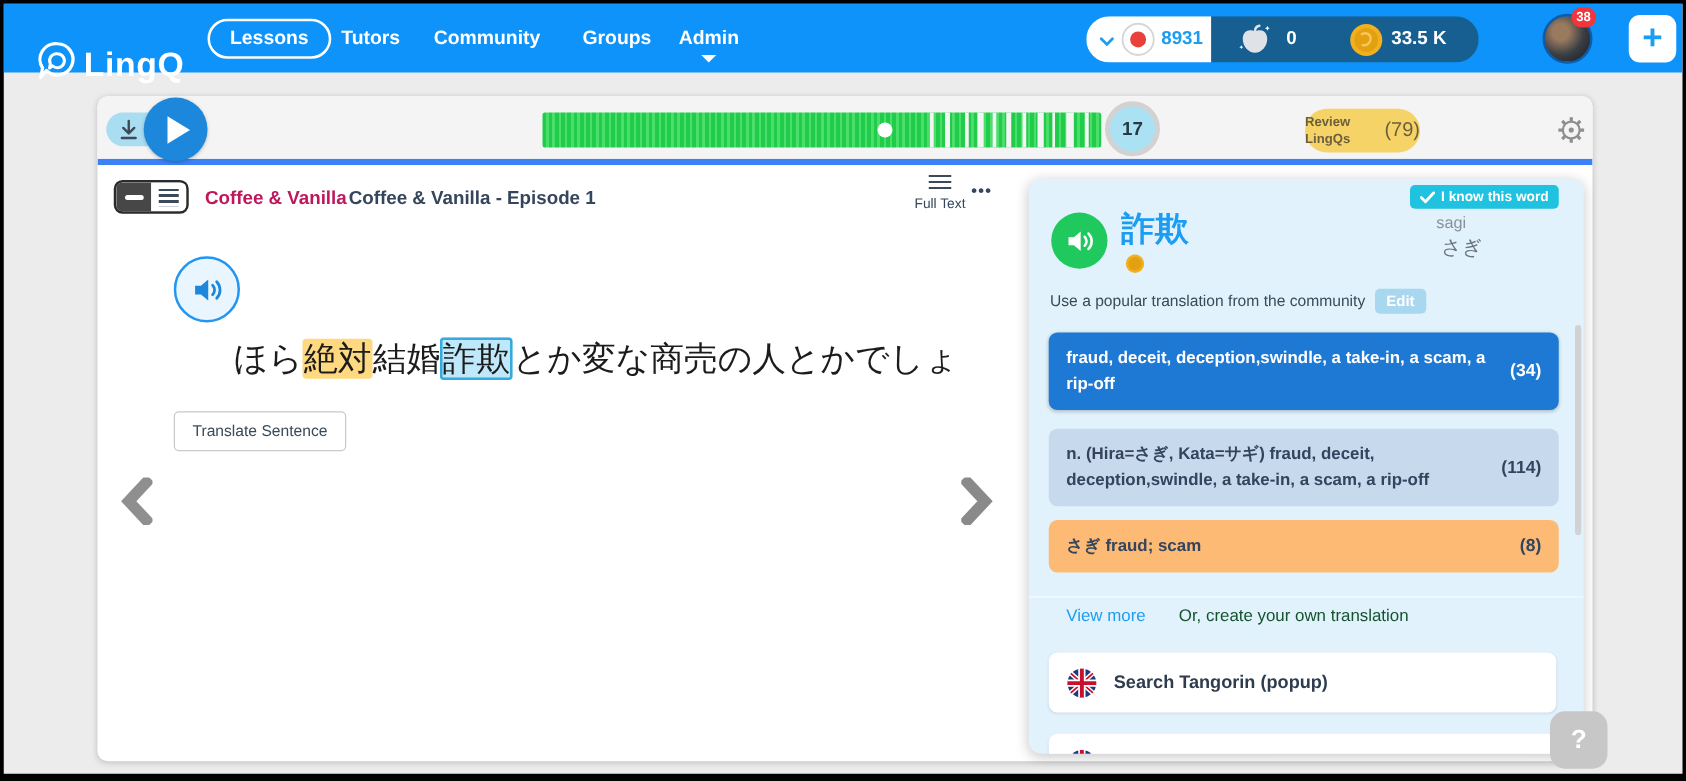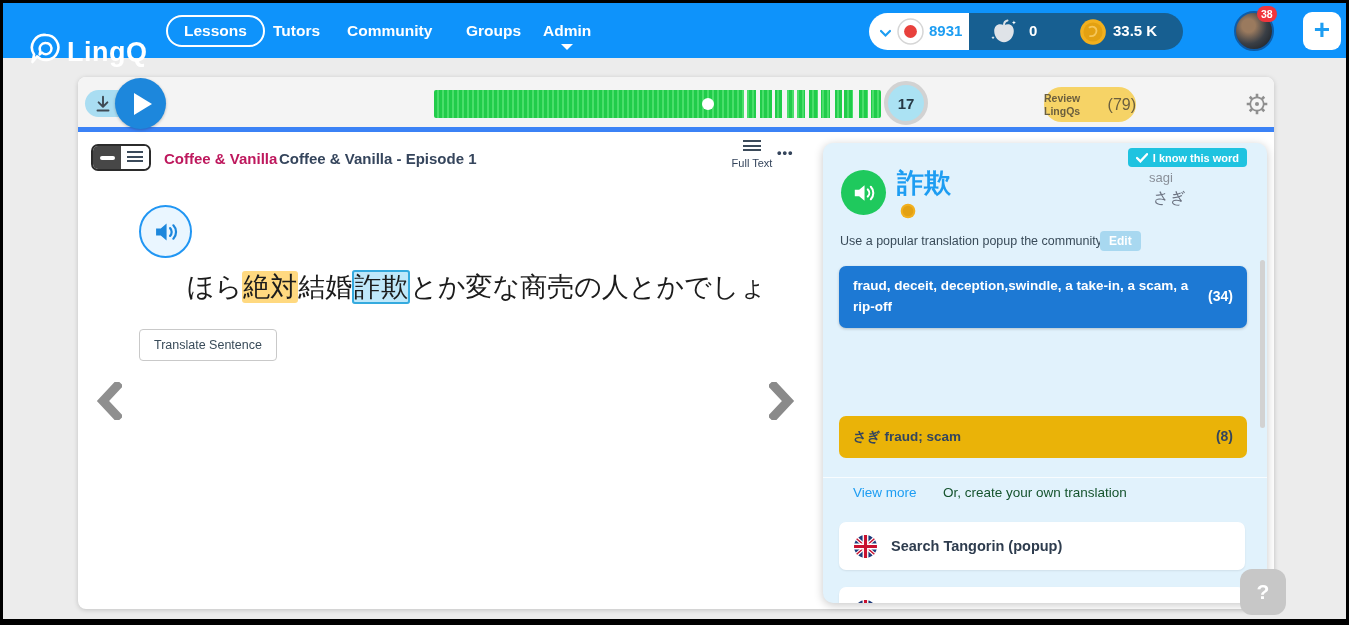--- a/index.html
+++ b/index.html
@@ -106,21 +106,21 @@
   .wp-reading { position:absolute; left:330px; top:45px; color:#6b7280; font-size:16px; }
   .wp-hint { position:absolute; left:17px; top:91px; font-size:12.5px; color:#394b59; }
   .edit-btn { position:absolute; left:277px; top:88px; background:#a8d8f0; color:#fff; border:none; border-radius:4px;
     font-size:12px; font-weight:bold; padding:3px 9px; cursor:pointer; font-family:inherit; }
 
   .tr-card { position:absolute; left:16px; width:408px; border-radius:7px; display:flex; align-items:center;
     padding:10px 14px; gap:10px; cursor:pointer; font-size:13.5px; font-weight:bold; line-height:1.55; }
   .tr-card .votes { margin-left:auto; font-size:14px; white-space:nowrap; }
   .tr-selected { top:123px; min-height:57px; background:#1d79d4; color:#fff; box-shadow:0 1px 3px rgba(0,0,0,.2); }
   .tr-alt1 { top:200px; min-height:58px; background:#c7d9ed; color:#33455e; }
-  .tr-alt2 { top:273px; min-height:42px; background:#eab308; color:#33455e; }
+  .tr-alt2 { top:273px; min-height:42px; background:#fdba74; color:#33455e; }
   .wp-scrollthumb { position:absolute; left:437px; top:117px; width:5px; height:168px; background:#d2d2d2; border-radius:3px; }
   .wp-divider { position:absolute; left:0; right:0; top:334px; height:1px; background:rgba(255,255,255,.75); }
   .view-more { position:absolute; left:30px; top:342px; color:#1d9df2; font-size:13.5px; cursor:pointer; }
   .create-own { position:absolute; left:120px; top:342px; color:#14532d; font-size:13.5px; cursor:pointer; }
   .dict-card { position:absolute; left:16px; width:406px; height:48px; background:#fff; border-radius:7px;
     display:flex; align-items:center; gap:13px; padding:0 14px; cursor:pointer;
     color:#2e3c4e; font-size:14.5px; font-weight:bold; box-shadow:0 1px 2px rgba(0,0,0,.08); }
   .dict-1 { top:379px; }
   .dict-2 { top:444px; }
 
@@ -303,26 +303,30 @@
       <div class="wp-word">詐欺</div>
       <div class="wp-coin">
         <svg width="16" height="16" viewBox="0 0 24 24">
           <circle cx="12" cy="12" r="11" fill="#f2b01e"></circle>
           <circle cx="12" cy="12" r="8" fill="#e3a112"></circle>
         </svg>
       </div>
       <div class="wp-translit">sagi</div>
       <div class="wp-reading">さぎ</div>
 
-      <div class="wp-hint">Use a popular translation popup the community</div>
+      <div class="wp-hint">Use a popular translation from the community</div>
       <button class="edit-btn">Edit</button>
 
       <div class="tr-card tr-selected">
         <span>fraud, deceit, deception,swindle, a take-in, a scam, a rip-off</span>
         <span class="votes">(34)</span>
+      </div>
+      <div class="tr-card tr-alt1">
+        <span>n. (Hira=さぎ, Kata=サギ) fraud, deceit, deception,swindle, a take-in, a scam, a rip-off</span>
+        <span class="votes">(114)</span>
       </div>
       <div class="tr-card tr-alt2">
         <span>さぎ fraud; scam</span>
         <span class="votes">(8)</span>
       </div>
       <div class="wp-scrollthumb"></div>
 
       <div class="wp-divider"></div>
       <a class="view-more">View more</a>
       <a class="create-own">Or, create your own translation</a>

